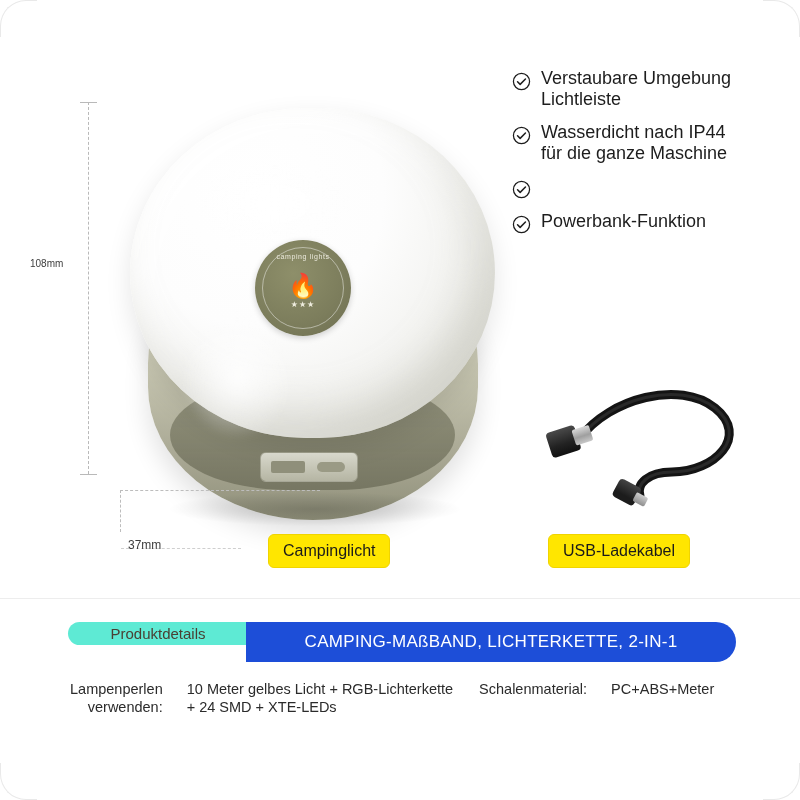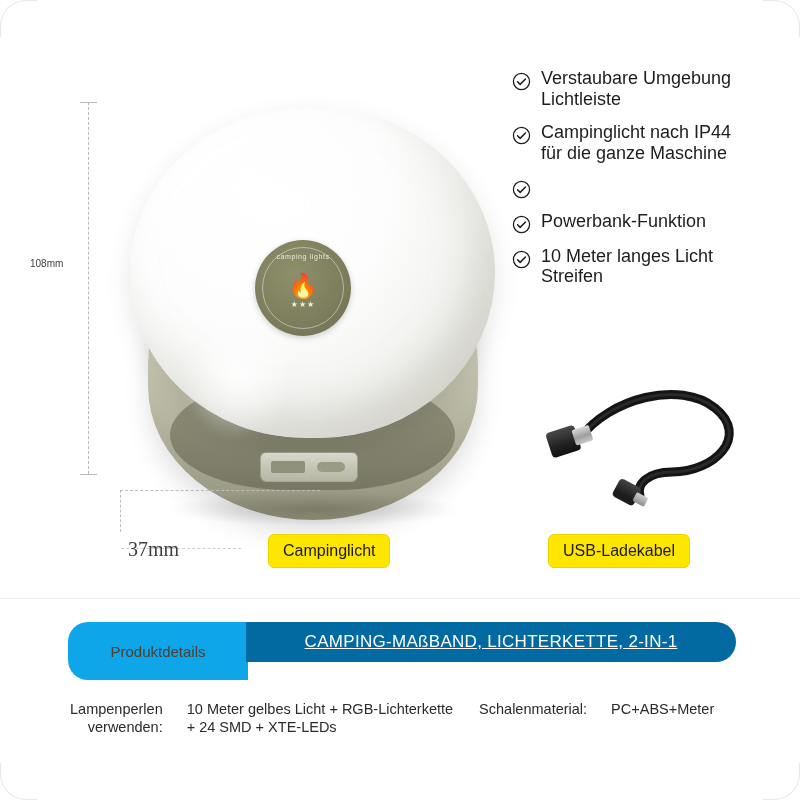--- a/index.html
+++ b/index.html
@@ -207,23 +207,22 @@
     position: absolute;
     left: 120px;
     top: 490px;
     height: 42px;
     border-left: 1px dashed #bdbdbd;
   }
   .dim-h-label {
     position: absolute;
     left: 128px;
     top: 538px;
-    font-size: 20px;
+    font-size: 12px;
     color: #3d3d3d;
-    font-family: Liberation Serif, serif;
   }
   .dim-h-line2 {
     position: absolute;
     left: 121px;
     top: 548px;
     width: 120px;
     border-top: 1px dashed #cfcfcf;
   }
 
   
@@ -325,49 +324,48 @@
     left: 0; right: 0;
     top: 598px;
     height: 1px;
     background: #ededed;
   }
   .detail-tab {
     position: absolute;
     left: 68px;
     top: 622px;
     width: 180px;
-    height: 58px;
-    background: #0ea5e9;
+    height: 23px;
+    background: #5eead4;
     border-radius: 20px 0 0 20px;
     display: flex;
     align-items: center;
     justify-content: center;
     color: #4a4034;
     font-size: 15px;
   }
   .detail-bar {
     position: absolute;
     left: 246px;
     top: 622px;
     width: 490px;
     height: 40px;
-    background: #0369a1;
+    background: #1d4ed8;
     border-radius: 0 20px 20px 0;
     display: flex;
     align-items: center;
     justify-content: center;
     color: #ffffff;
     font-size: 17px;
     letter-spacing: 0.3px;
-    text-decoration: underline;
   }
   .specs {
     position: absolute;
     left: 70px;
-    top: 700px;
+    top: 680px;
     width: 680px;
     display: flex;
     align-items: flex-start;
   }
   .spec-block { display: flex; align-items: flex-start; }
   .spec-label {
     font-size: 14.5px;
     color: #2b2b2b;
     line-height: 1.25;
     text-align: right;
@@ -438,21 +436,21 @@
 Lichtleiste</span>
     </div>
 
     <div class="feature">
       <span class="check-icon">
         <svg viewBox="0 0 24 24" width="19" height="19">
             <circle cx="12" cy="12" r="10.2" fill="none" stroke="#1d1d1d" stroke-width="1.6"></circle>
             <path d="M7 12.3l3.3 3.3L17 8.9" fill="none" stroke="#1d1d1d" stroke-width="1.9" stroke-linecap="round" stroke-linejoin="round"></path>
           </svg>
       </span>
-      <span class="feature-text">Campinglicht nach IP44
+      <span class="feature-text">Wasserdicht nach IP44
 für die ganze Maschine</span>
     </div>
 
     <div class="feature">
       <span class="check-icon">
         <svg viewBox="0 0 24 24" width="19" height="19">
             <circle cx="12" cy="12" r="10.2" fill="none" stroke="#1d1d1d" stroke-width="1.6"></circle>
             <path d="M7 12.3l3.3 3.3L17 8.9" fill="none" stroke="#1d1d1d" stroke-width="1.9" stroke-linecap="round" stroke-linejoin="round"></path>
           </svg>
       </span>
@@ -461,30 +459,20 @@
     <div class="feature">
       <span class="check-icon">
         <svg viewBox="0 0 24 24" width="19" height="19">
             <circle cx="12" cy="12" r="10.2" fill="none" stroke="#1d1d1d" stroke-width="1.6"></circle>
             <path d="M7 12.3l3.3 3.3L17 8.9" fill="none" stroke="#1d1d1d" stroke-width="1.9" stroke-linecap="round" stroke-linejoin="round"></path>
           </svg>
       </span>
       <span class="feature-text">Powerbank-Funktion</span>
     </div>
 
-    <div class="feature">
-      <span class="check-icon">
-        <svg viewBox="0 0 24 24" width="19" height="19">
-            <circle cx="12" cy="12" r="10.2" fill="none" stroke="#1d1d1d" stroke-width="1.6"></circle>
-            <path d="M7 12.3l3.3 3.3L17 8.9" fill="none" stroke="#1d1d1d" stroke-width="1.9" stroke-linecap="round" stroke-linejoin="round"></path>
-          </svg>
-      </span>
-      <span class="feature-text">10 Meter langes Licht
-Streifen</span>
-    </div>
 
   </div>
 
   <div class="cable-area">
     <svg width="230" height="160" viewBox="0 0 230 160">
       <path d="M40 78 C 70 38, 140 20, 175 48 C 210 76, 175 112, 132 112 C 108 112, 96 124, 100 136" fill="none" stroke="#141414" stroke-width="9" stroke-linecap="round"></path>
       <path d="M40 78 C 70 38, 140 20, 175 48 C 210 76, 175 112, 132 112 C 108 112, 96 124, 100 136" fill="none" stroke="#3a3a3a" stroke-width="3" stroke-linecap="round" opacity="0.55"></path>
     </svg>
     <div class="cable-plug-a">
       <div class="plug-body"></div>

